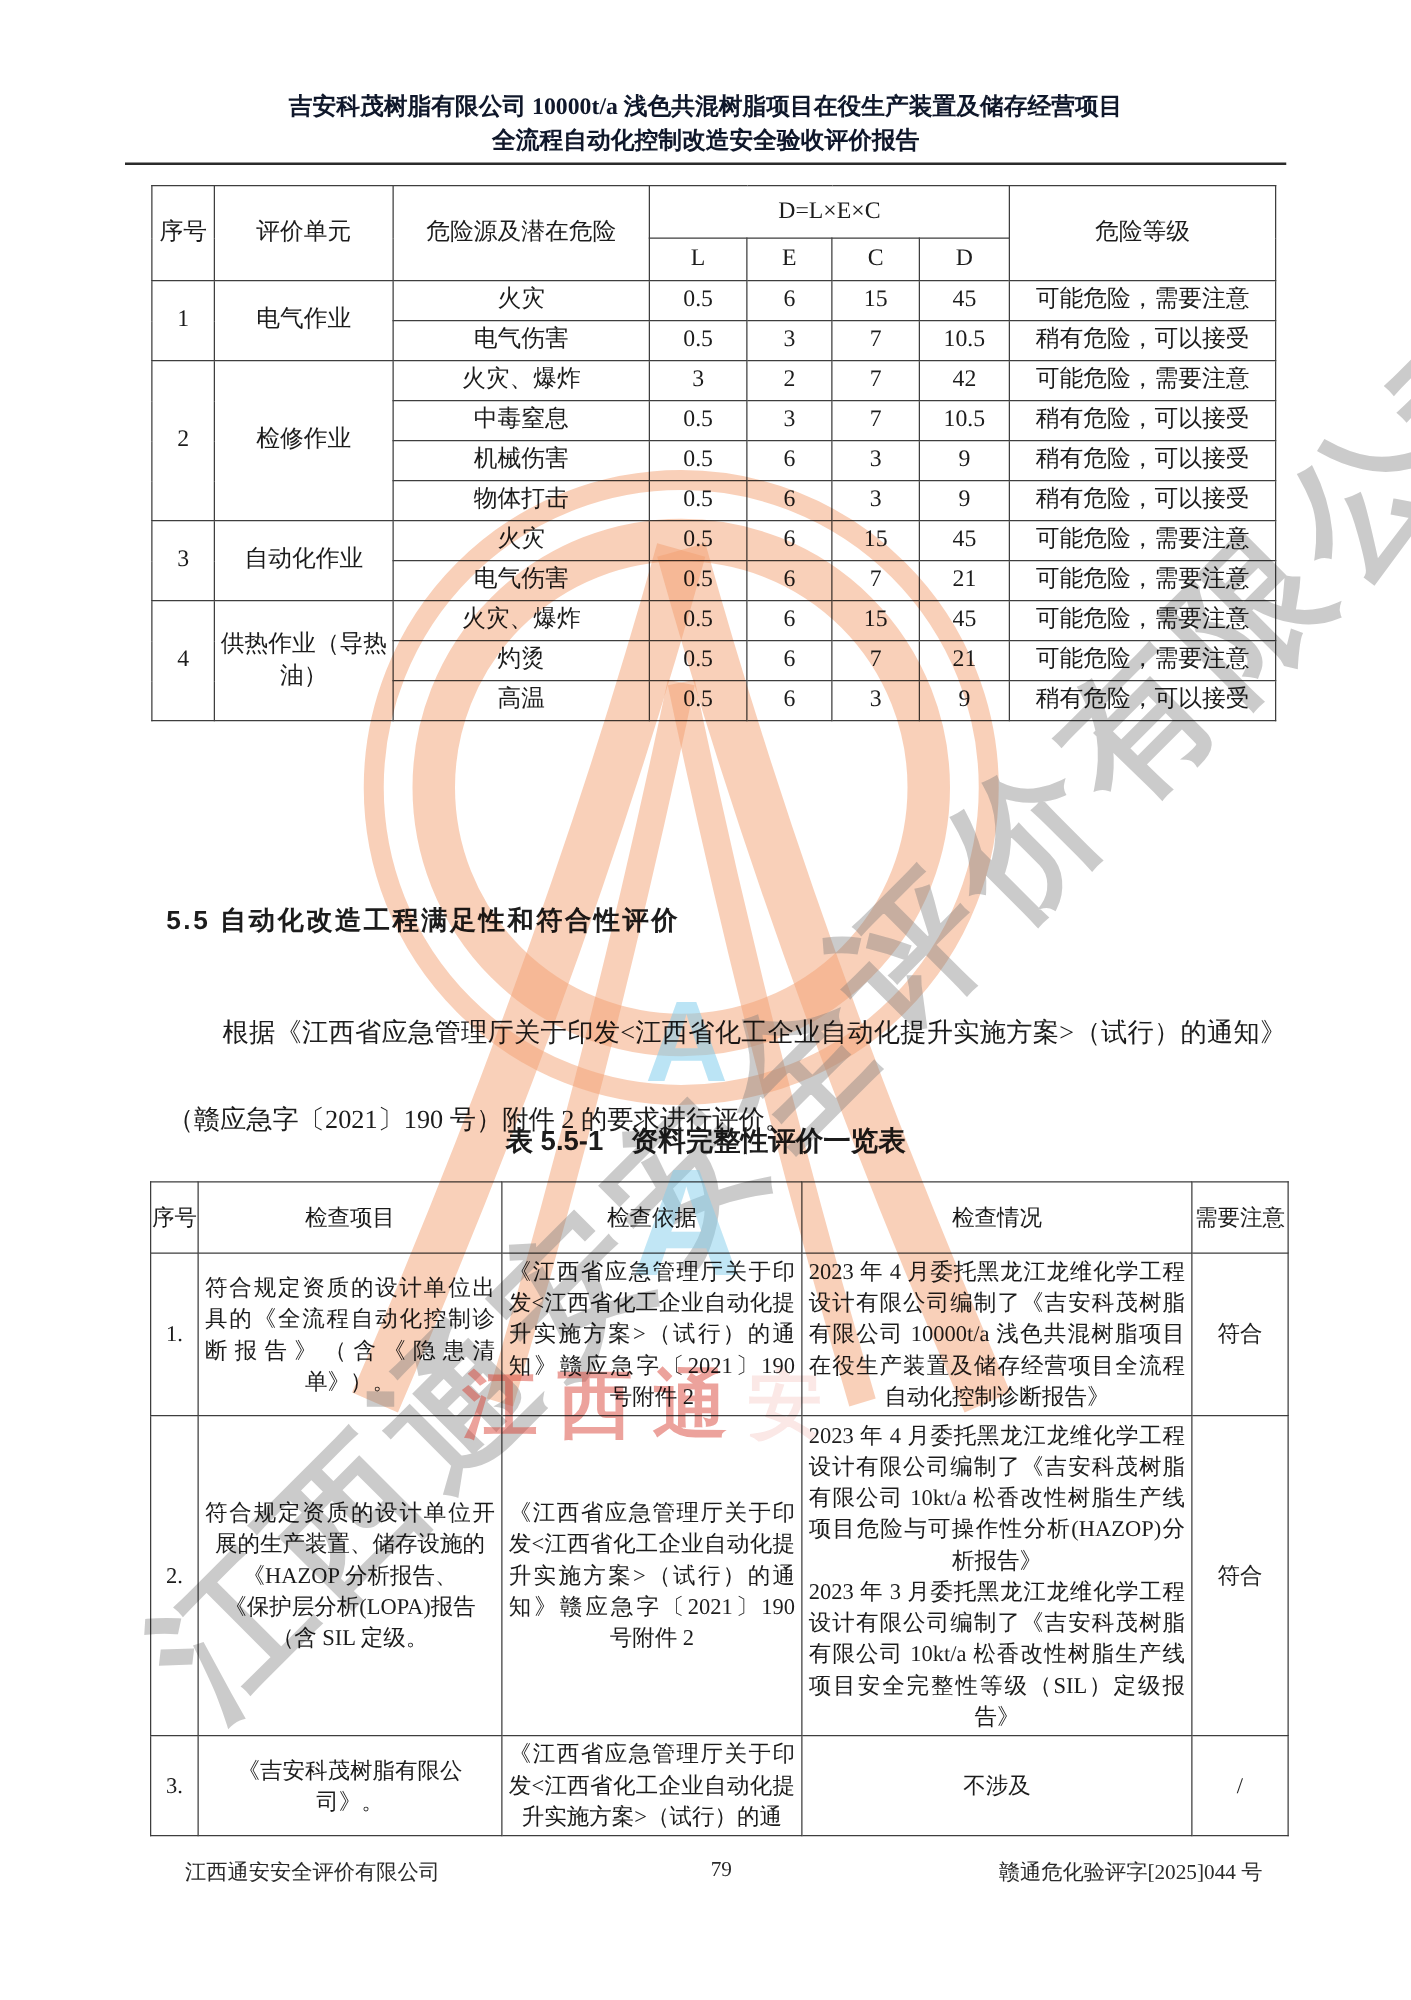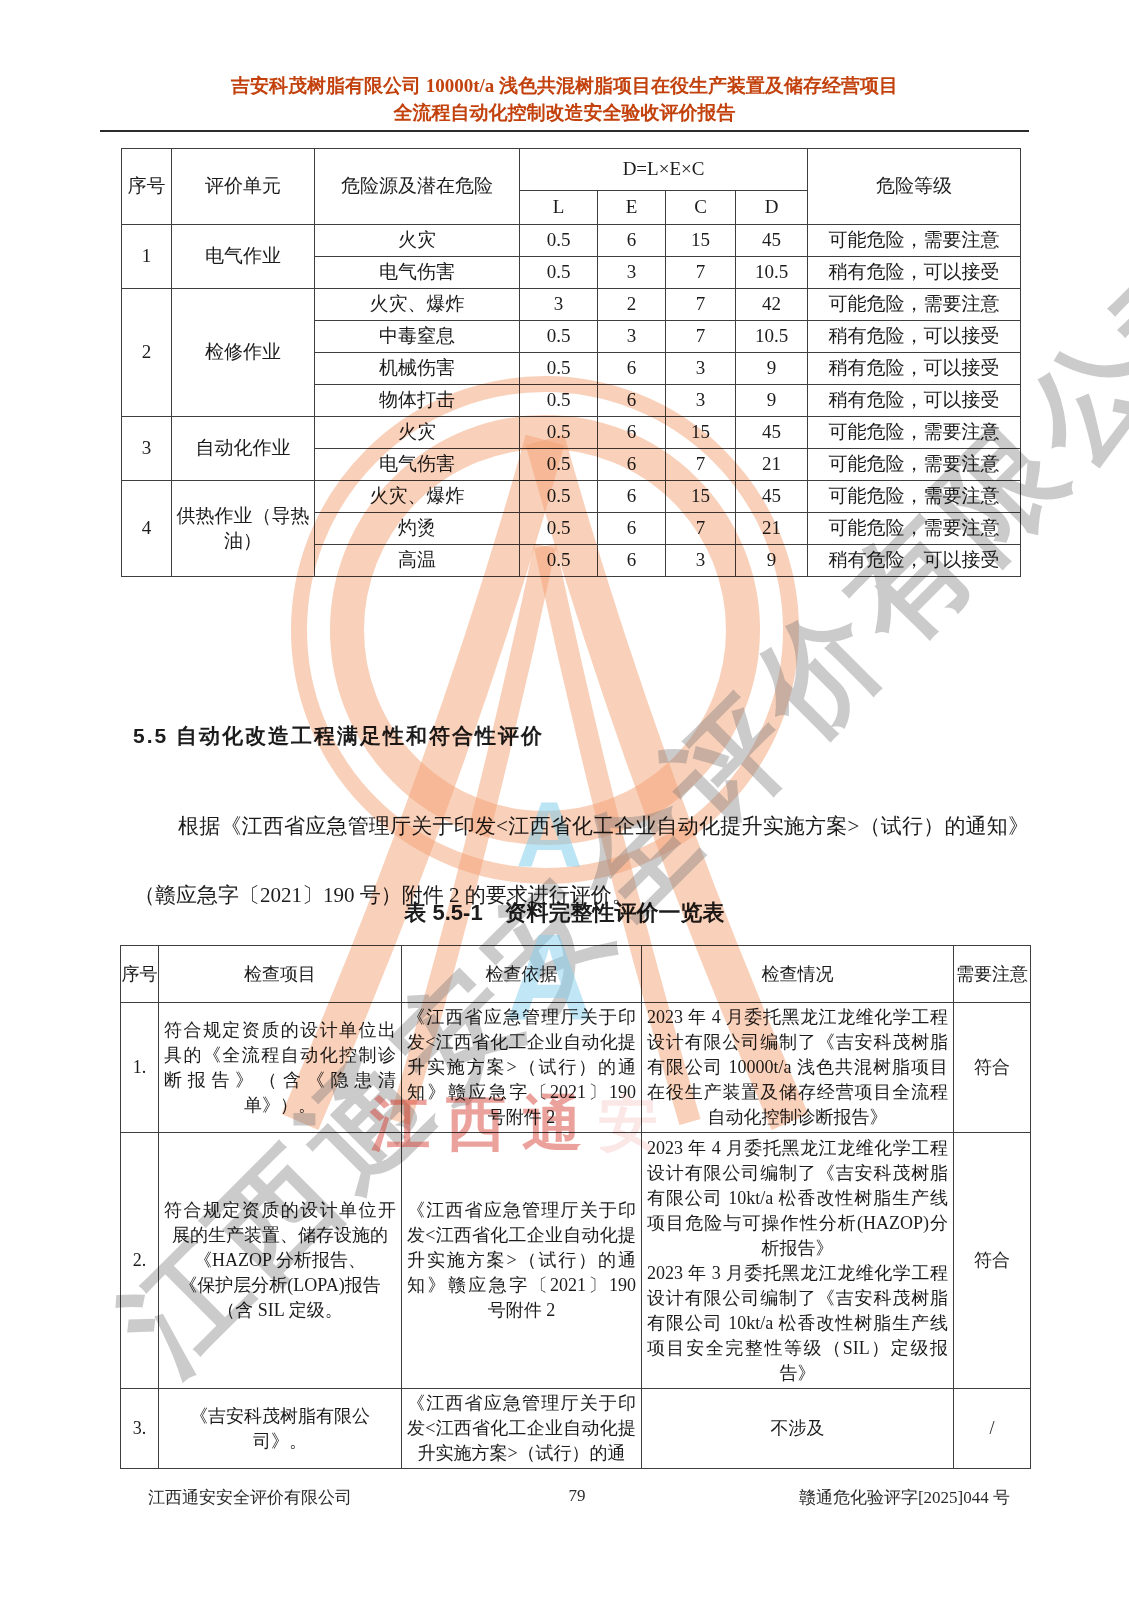--- a/index.html
+++ b/index.html
@@ -1,20 +1,20 @@
 <!DOCTYPE html>
 <html><head>
 <meta charset="utf-8">
 <style>
   html,body{margin:0;padding:0;background:#9a9a9a;}
   .page{position:relative;width:1129px;height:1600px;margin:0 auto;background:#ffffff;
         overflow:hidden;font-family:"Liberation Serif",serif;color:#1c1c1c;}
   
   .hdr{position:absolute;left:0;top:72px;width:1129px;text-align:center;
-       font-size:19px;font-weight:bold;line-height:27px;color:#c2410c;}
+       font-size:19px;font-weight:bold;line-height:27px;color:#0f172a;}
   .hdr-rule{position:absolute;left:100px;top:130px;width:929px;height:2px;background:#2b2b2b;}
   
   table{border-collapse:collapse;table-layout:fixed;}
   .t1{position:absolute;left:121px;top:148px;width:899px;font-size:19px;}
   .t1 th,.t1 td{border:1.5px solid #3e3e3e;text-align:center;vertical-align:middle;
                 padding:0 2px;font-weight:normal;line-height:1.3;}
   .t1 tr{height:32px;}
   .t1 tr.hr1{height:42px;} .t1 tr.hr2{height:34px;}
   
   .conclusion{position:absolute;left:134px;top:575px;width:893px;font-size:21px;

